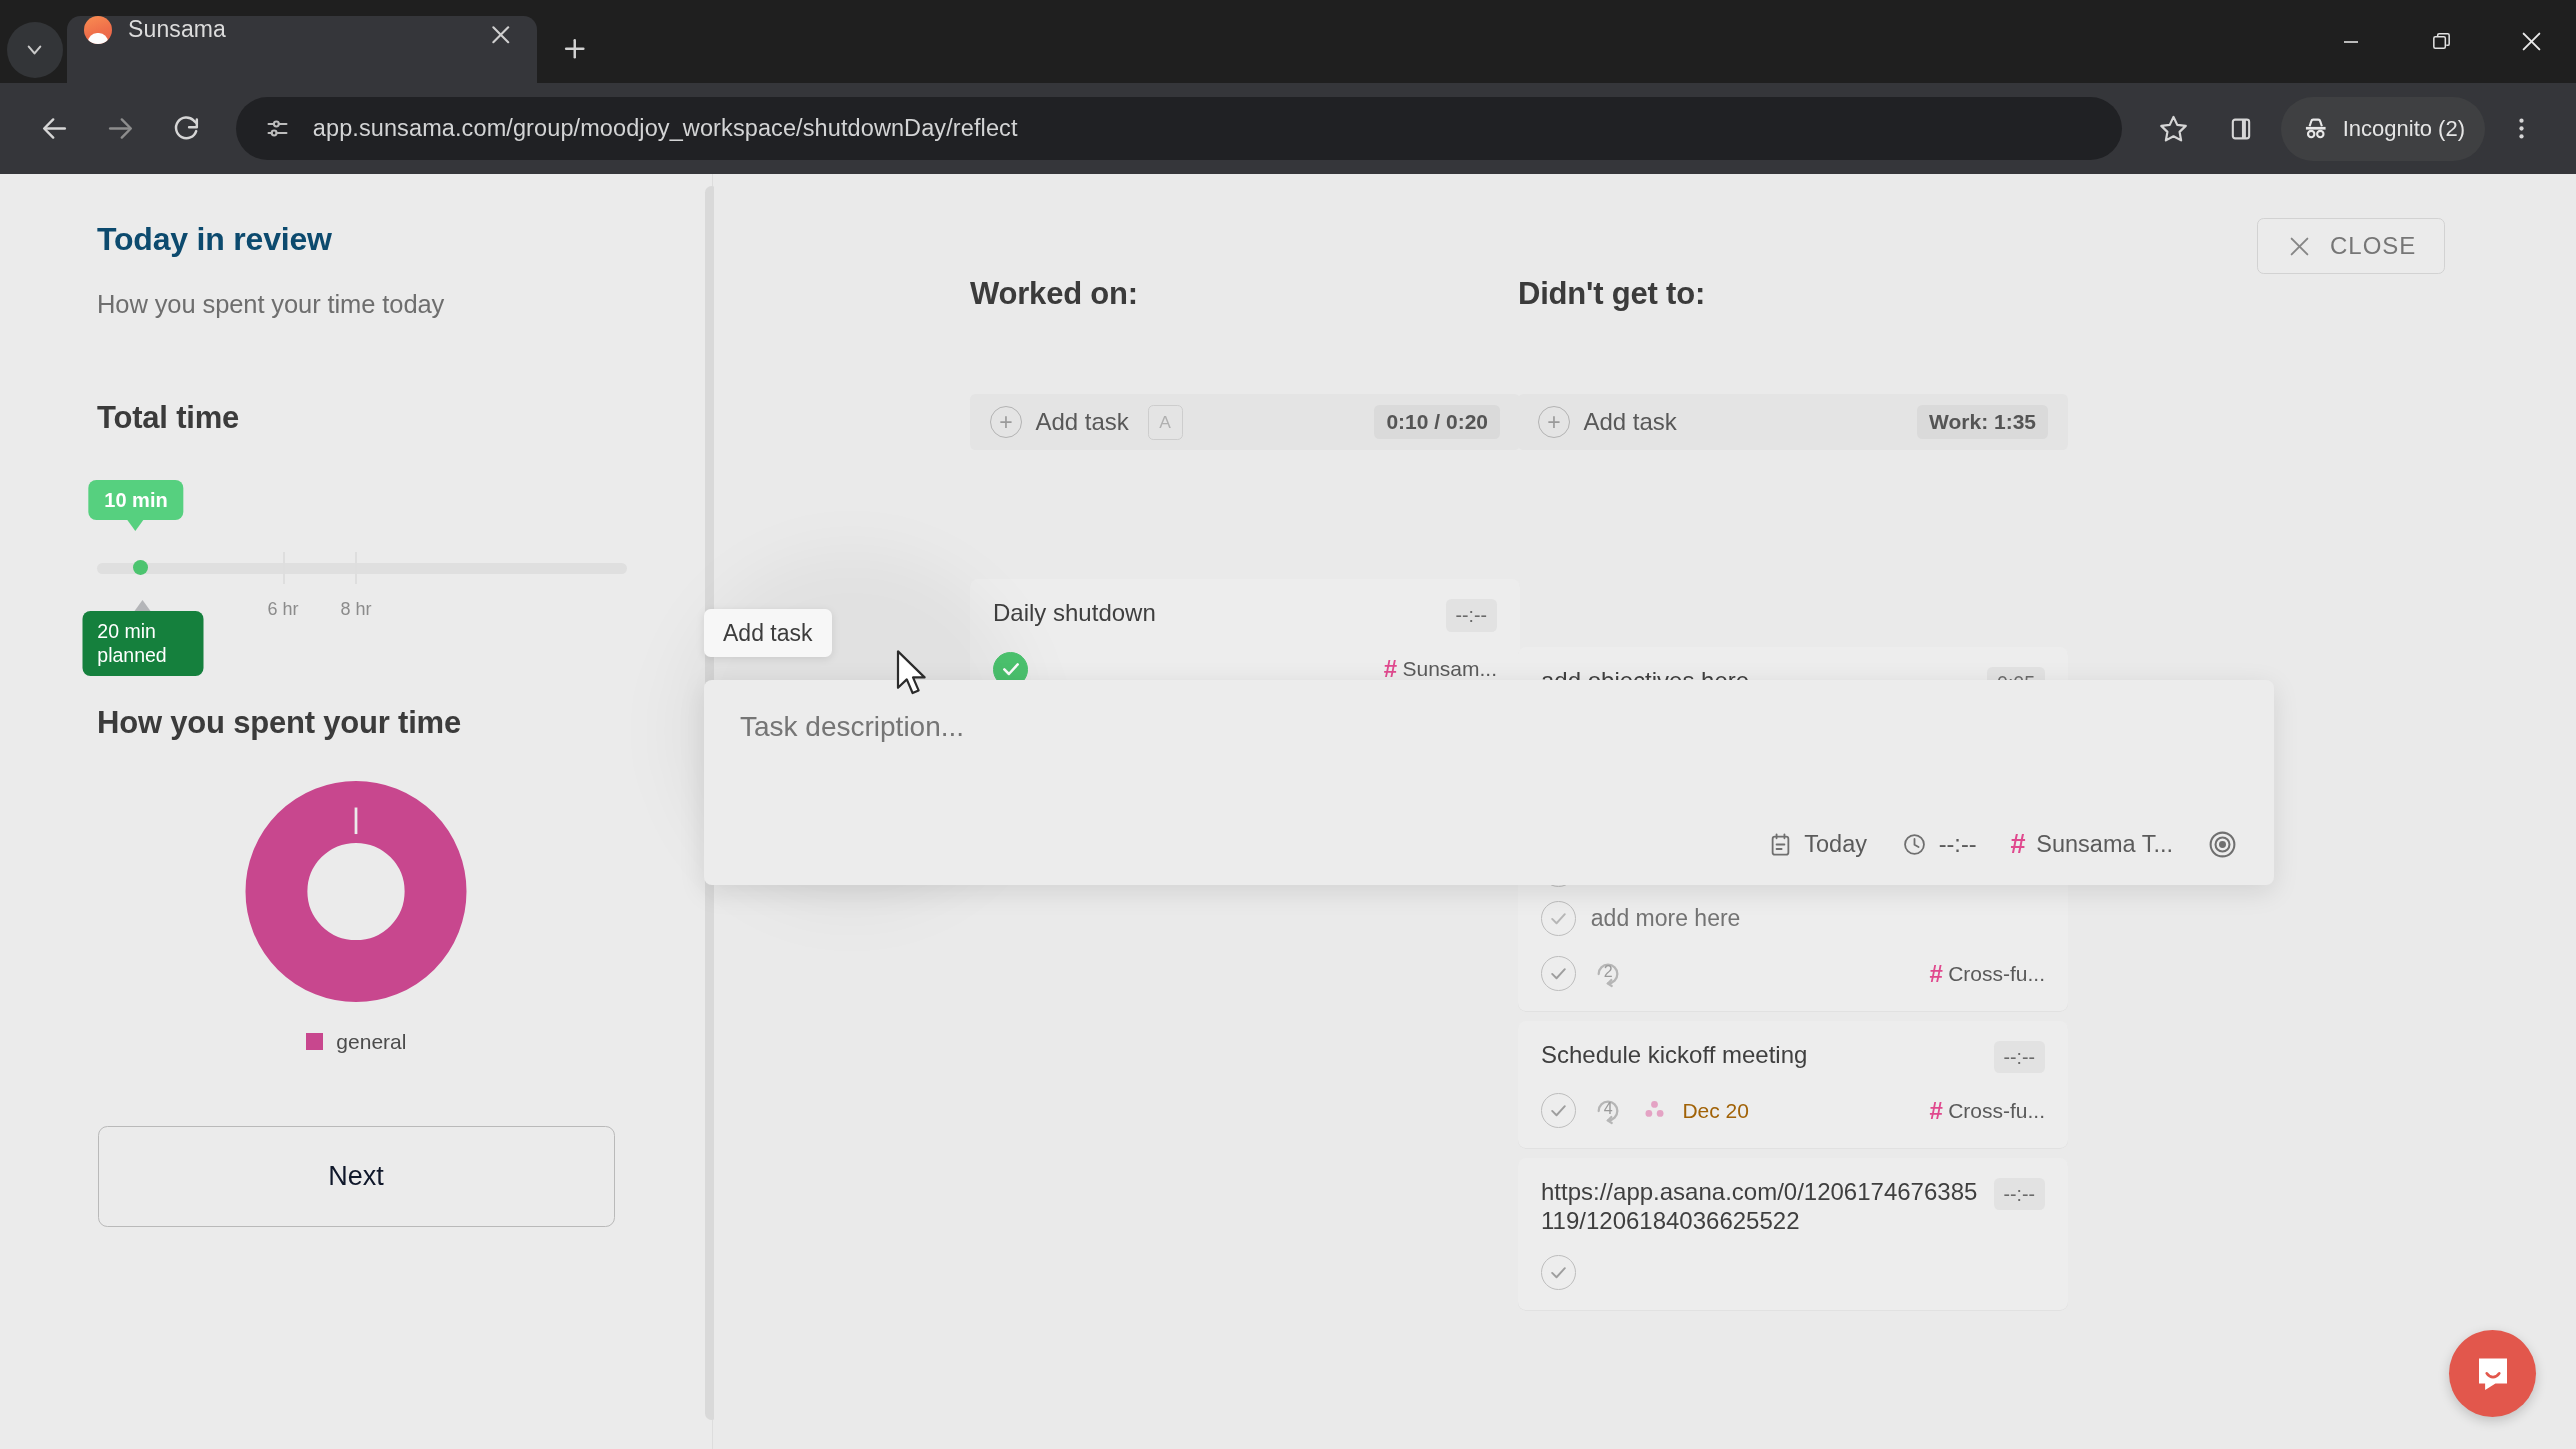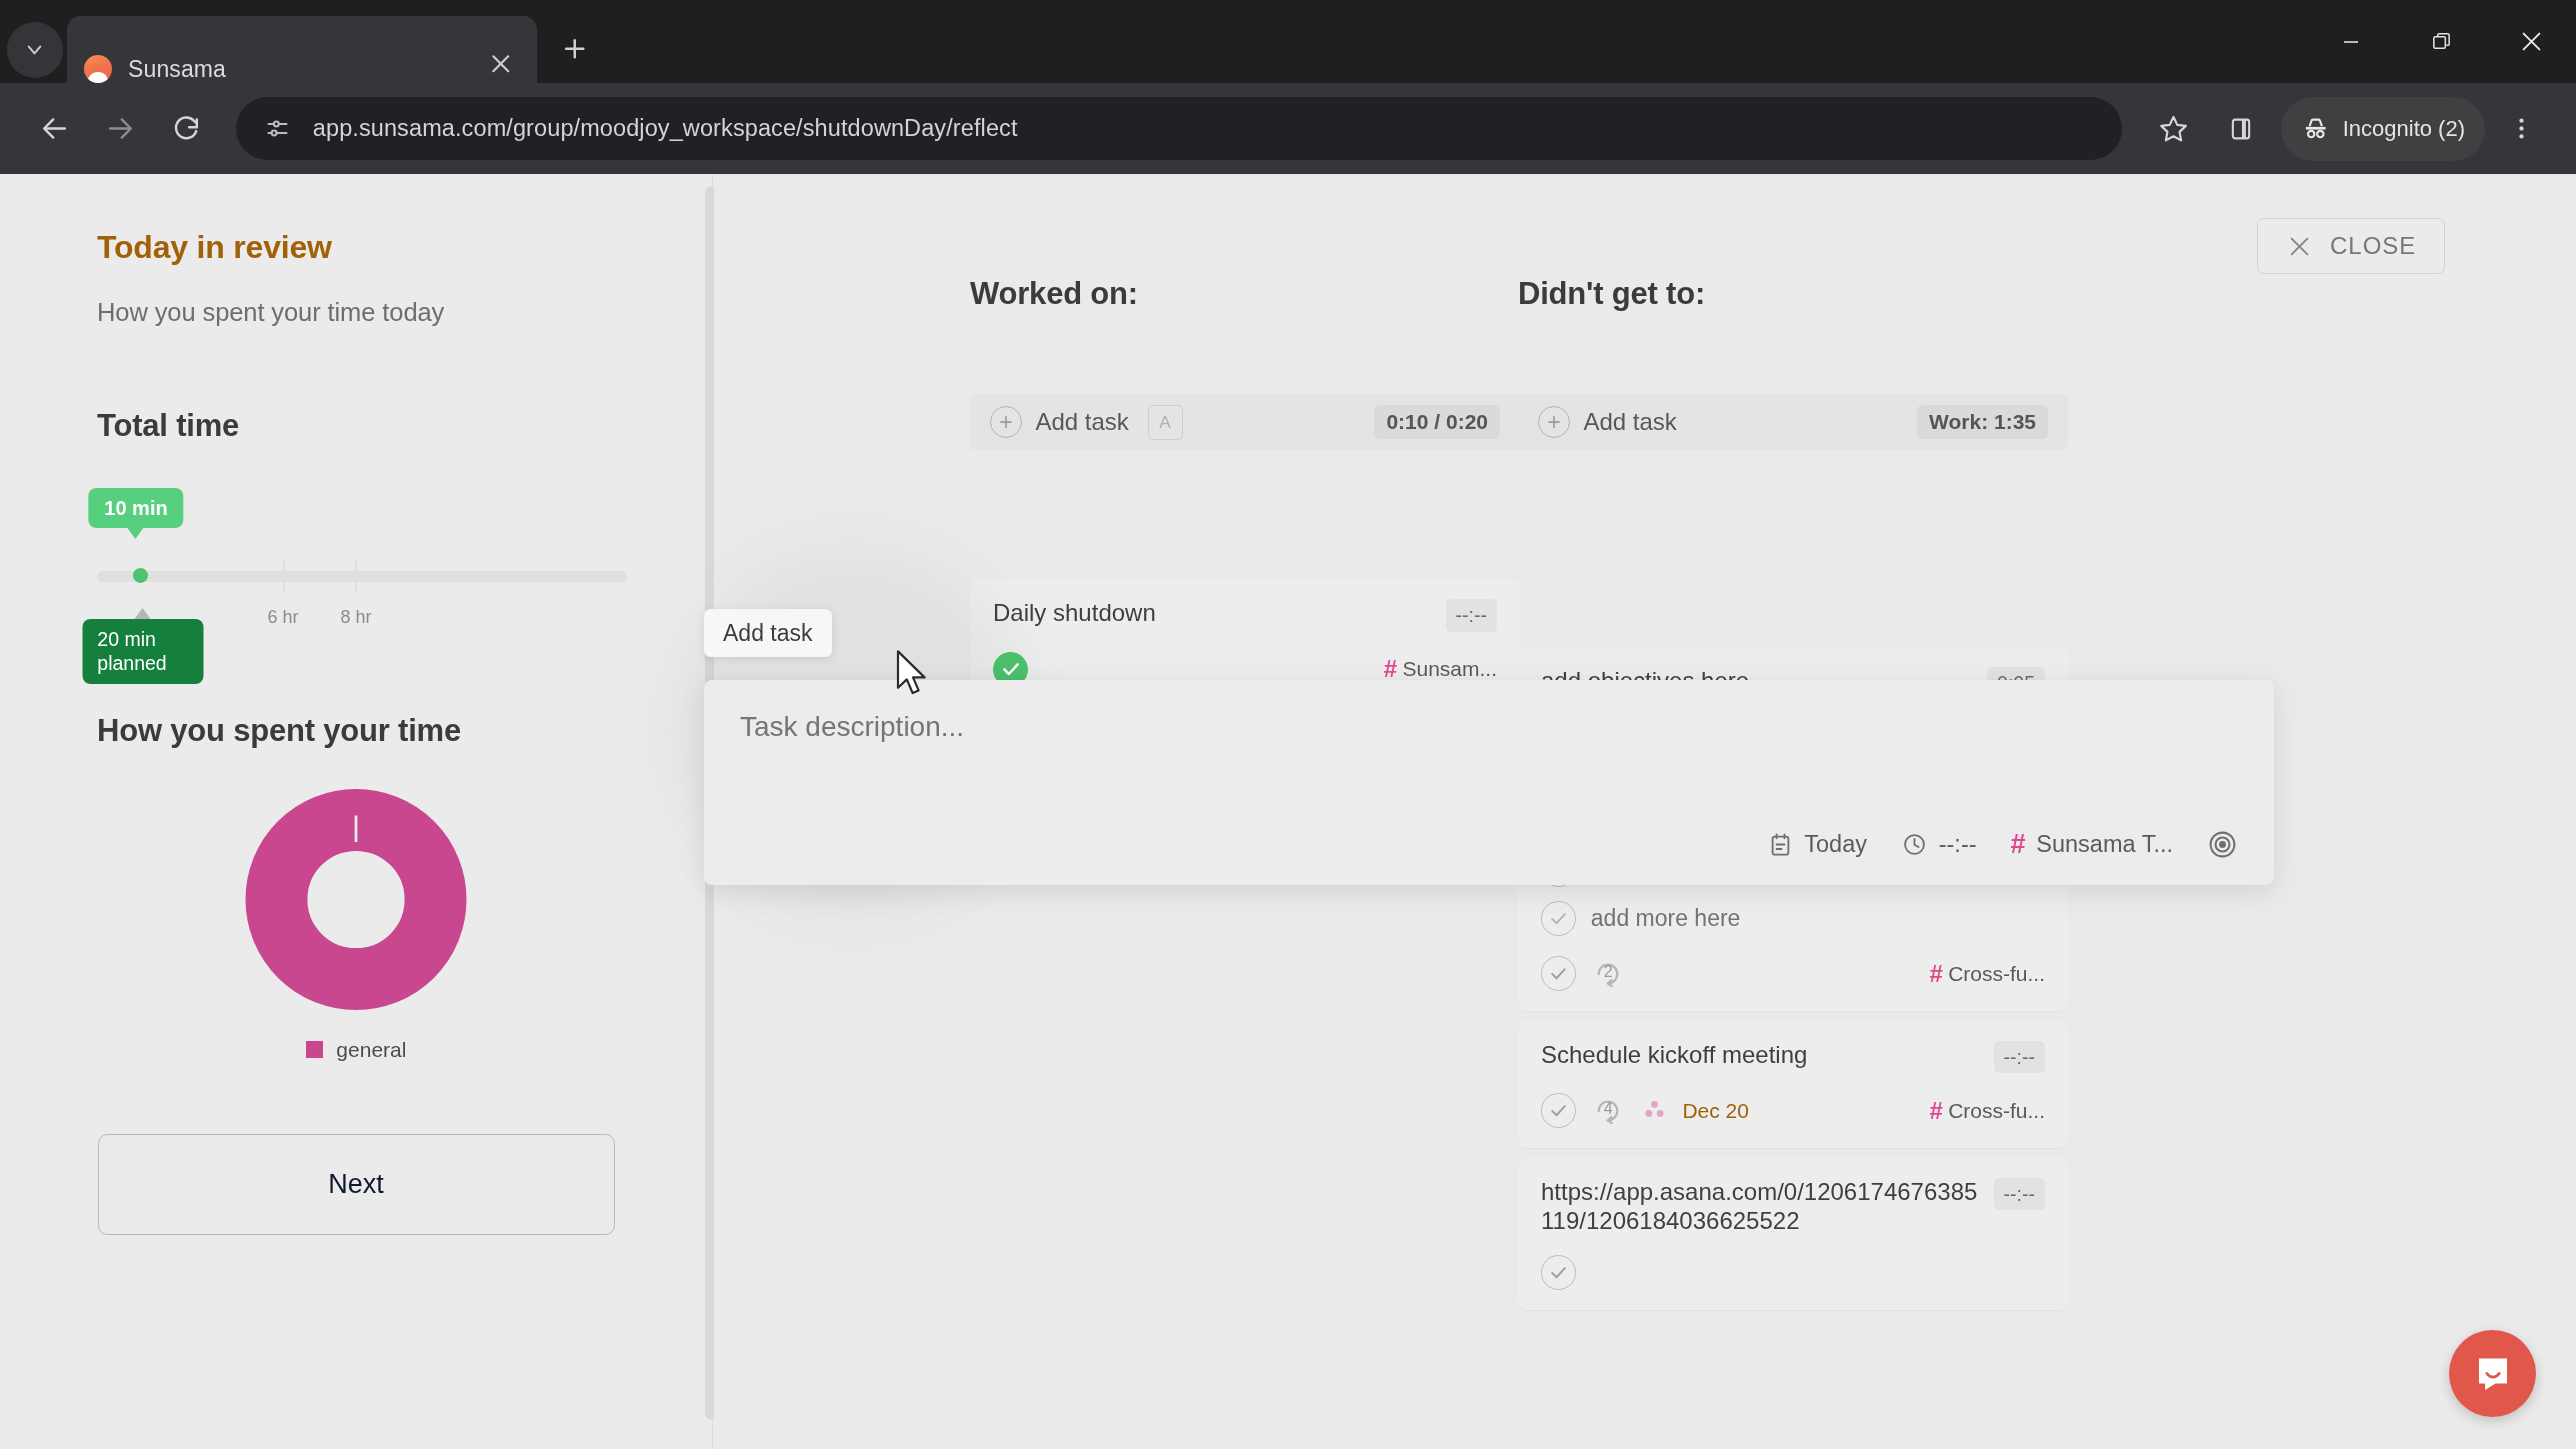--- a/index.html
+++ b/index.html
@@ -19,21 +19,21 @@
   }
   .tab-list-btn {
     width: 56px; height: 56px; margin-bottom: 5.4px; margin-right: 4px;
     border-radius: 28px; background: #333538;
     display: flex; align-items: center; justify-content: center;
     flex: 0 0 auto;
   }
   .tab {
     width: 470px; height: 67px; background: #35363a;
     border-radius: 13.4px 13.4px 0 0;
-    display: flex; align-items: flex-end; padding: 0 17.4px;
+    display: flex; align-items: flex-start; padding: 0 17.4px;
     position: relative; flex: 0 0 auto;
   }
   .tab-favicon {
     width: 28px; height: 28px; border-radius: 50%; flex: 0 0 auto;
     background: linear-gradient(160deg,#f98e52 0%, #ef6f4a 55%, #e8614c 100%);
     position: relative; overflow: hidden; margin-right: 16px;
   }
   .tab-favicon:after {
     content:""; position:absolute; left: 4px; bottom: 0; width: 20px; height: 11.4px;
     background: #fdfdfd; border-radius: 9.4px 9.4px 2px 2px;
@@ -80,21 +80,21 @@
     background: #eaeaea;
   }
 
   
   .review-panel {
     position: absolute; left: 0; top: 0; width: 713px; height: 1275px;
     background: #ebebeb; padding: 47px 0 0 0;
     border-right: 0.7px solid #dddddd;
   }
   .rp-inner { padding: 0 97px 0 97px; }
-  .rp-title { font-size: 32px; font-weight: 700; color: #a16207; letter-spacing: -0.2px; margin-top: 8px; }
+  .rp-title { font-size: 32px; font-weight: 700; color: #0c4a6e; letter-spacing: -0.2px; }
   .rp-sub { font-size: 25.5px; color: #6e6e6e; margin-top: 32px; letter-spacing: -0.1px; }
   .rp-h2 { font-size: 31px; font-weight: 700; color: #3b3b3b; margin-top: 81px; letter-spacing: -0.2px; }
 
   .slider-wrap { margin-top: 44px; position: relative; height: 195px; }
   .bubble-green {
     position: absolute; left: 39px; top: 0; background: #56d07f; color: #ffffff;
     font-size: 20px; font-weight: 600; border-radius: 8px; padding: 8.7px 16px;
     transform: translateX(-50%);
   }
   .bubble-green:after {

